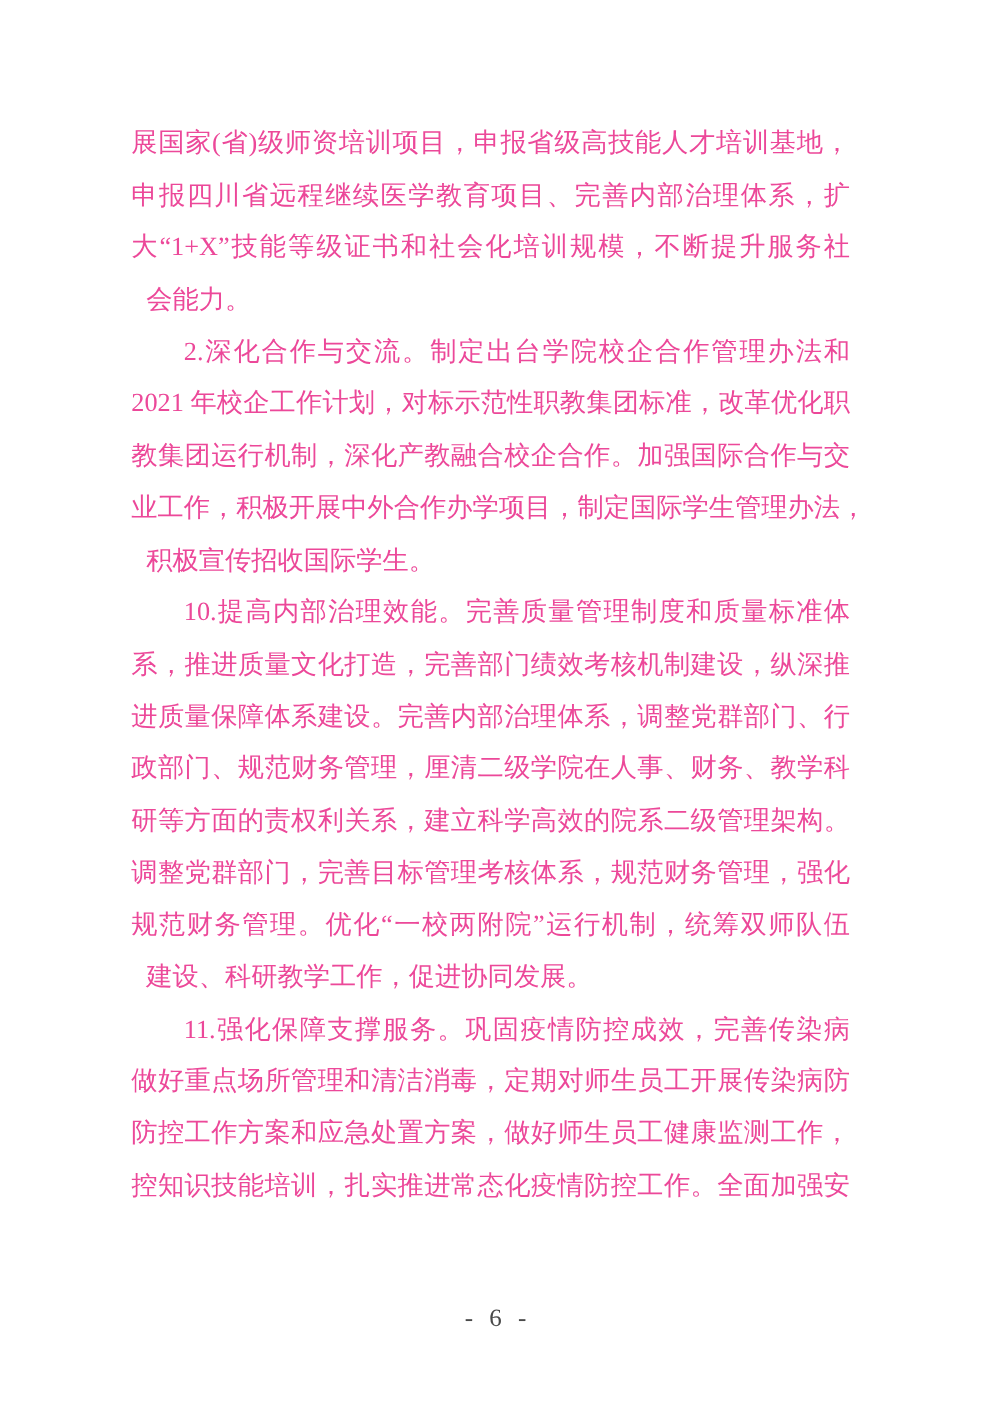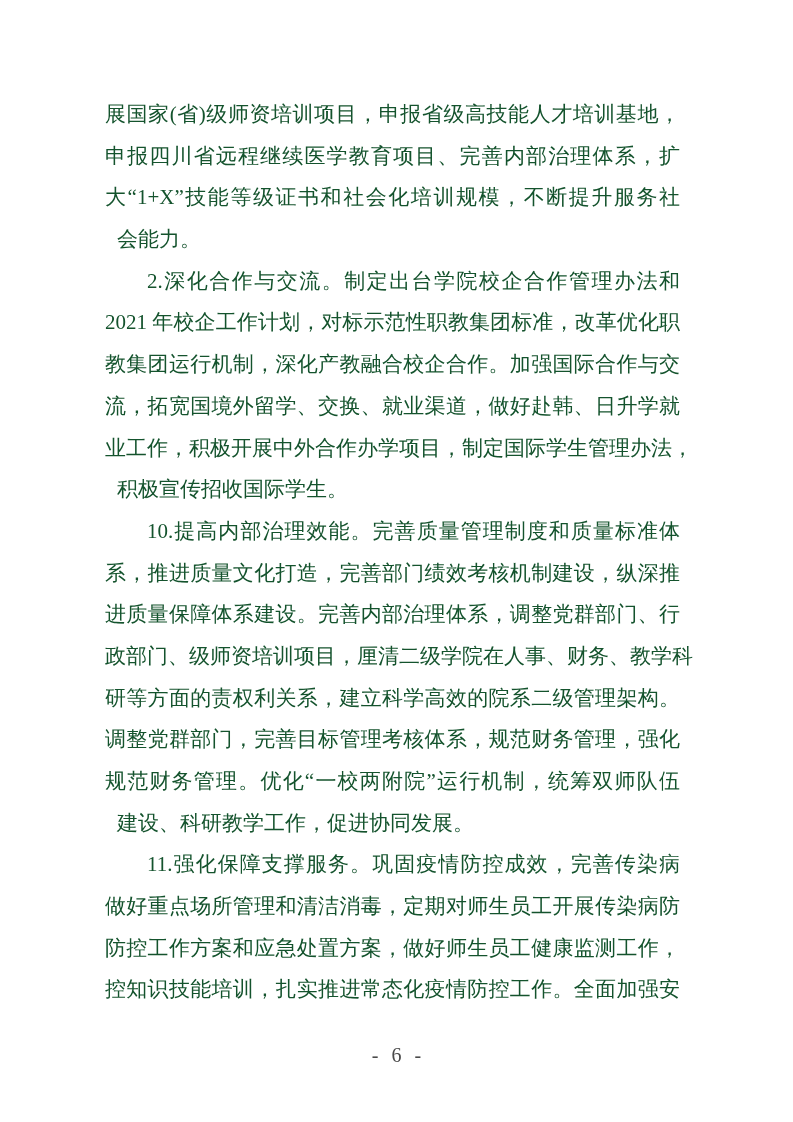--- a/index.html
+++ b/index.html
@@ -60,40 +60,39 @@
     font-size: 20px;
     color: #4a4a4a;
     word-spacing: 8px;
     font-family: "Liberation Serif", serif;
   }
 </style>
 </head>
 <body style="background: rgb(255, 255, 255);">
 
 <div class="page">
-  <div class="doc-content" style="color: #14532d;">
+  <div class="doc-content" style="color: #ec4899;">
       <div class="paragraph">
         <div class="text-line">展国家(省)级师资培训项目，申报省级高技能人才培训基地，</div>
         <div class="text-line">申报四川省远程继续医学教育项目、完善内部治理体系，扩</div>
         <div class="text-line">大“1+X”技能等级证书和社会化培训规模，不断提升服务社</div>
         <div class="text-line para-end">会能力。</div>
       </div>
       <div class="paragraph">
         <div class="text-line indent">2.深化合作与交流。制定出台学院校企合作管理办法和</div>
         <div class="text-line">2021 年校企工作计划，对标示范性职教集团标准，改革优化职</div>
         <div class="text-line">教集团运行机制，深化产教融合校企合作。加强国际合作与交</div>
-        <div class="text-line">流，拓宽国境外留学、交换、就业渠道，做好赴韩、日升学就</div>
         <div class="text-line">业工作，积极开展中外合作办学项目，制定国际学生管理办法，</div>
         <div class="text-line para-end">积极宣传招收国际学生。</div>
       </div>
       <div class="paragraph">
         <div class="text-line indent">10.提高内部治理效能。完善质量管理制度和质量标准体</div>
         <div class="text-line">系，推进质量文化打造，完善部门绩效考核机制建设，纵深推</div>
         <div class="text-line">进质量保障体系建设。完善内部治理体系，调整党群部门、行</div>
-        <div class="text-line">政部门、级师资培训项目，厘清二级学院在人事、财务、教学科</div>
+        <div class="text-line">政部门、规范财务管理，厘清二级学院在人事、财务、教学科</div>
         <div class="text-line">研等方面的责权利关系，建立科学高效的院系二级管理架构。</div>
         <div class="text-line">调整党群部门，完善目标管理考核体系，规范财务管理，强化</div>
         <div class="text-line">规范财务管理。优化“一校两附院”运行机制，统筹双师队伍</div>
         <div class="text-line para-end">建设、科研教学工作，促进协同发展。</div>
       </div>
       <div class="paragraph">
         <div class="text-line indent">11.强化保障支撑服务。巩固疫情防控成效，完善传染病</div>
         <div class="text-line">做好重点场所管理和清洁消毒，定期对师生员工开展传染病防</div>
         <div class="text-line">防控工作方案和应急处置方案，做好师生员工健康监测工作，</div>
         <div class="text-line">控知识技能培训，扎实推进常态化疫情防控工作。全面加强安</div>

